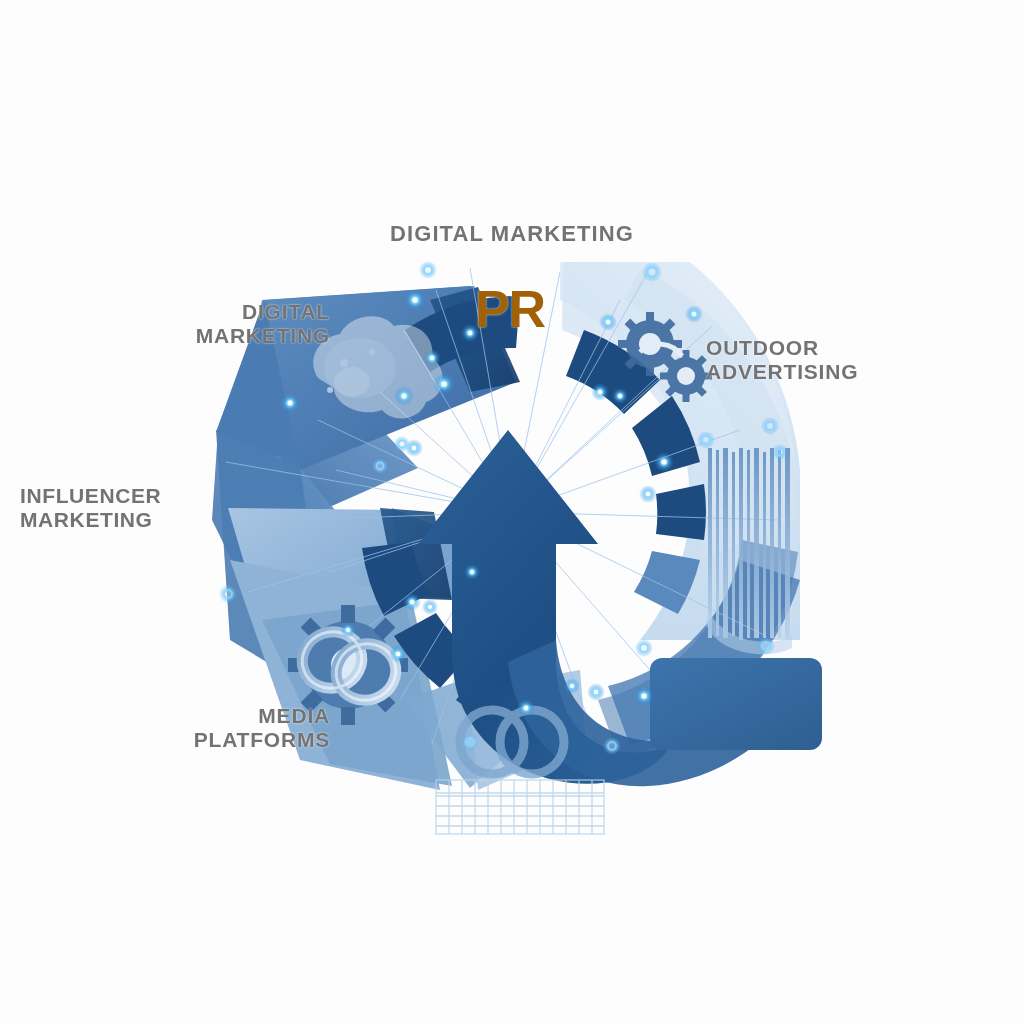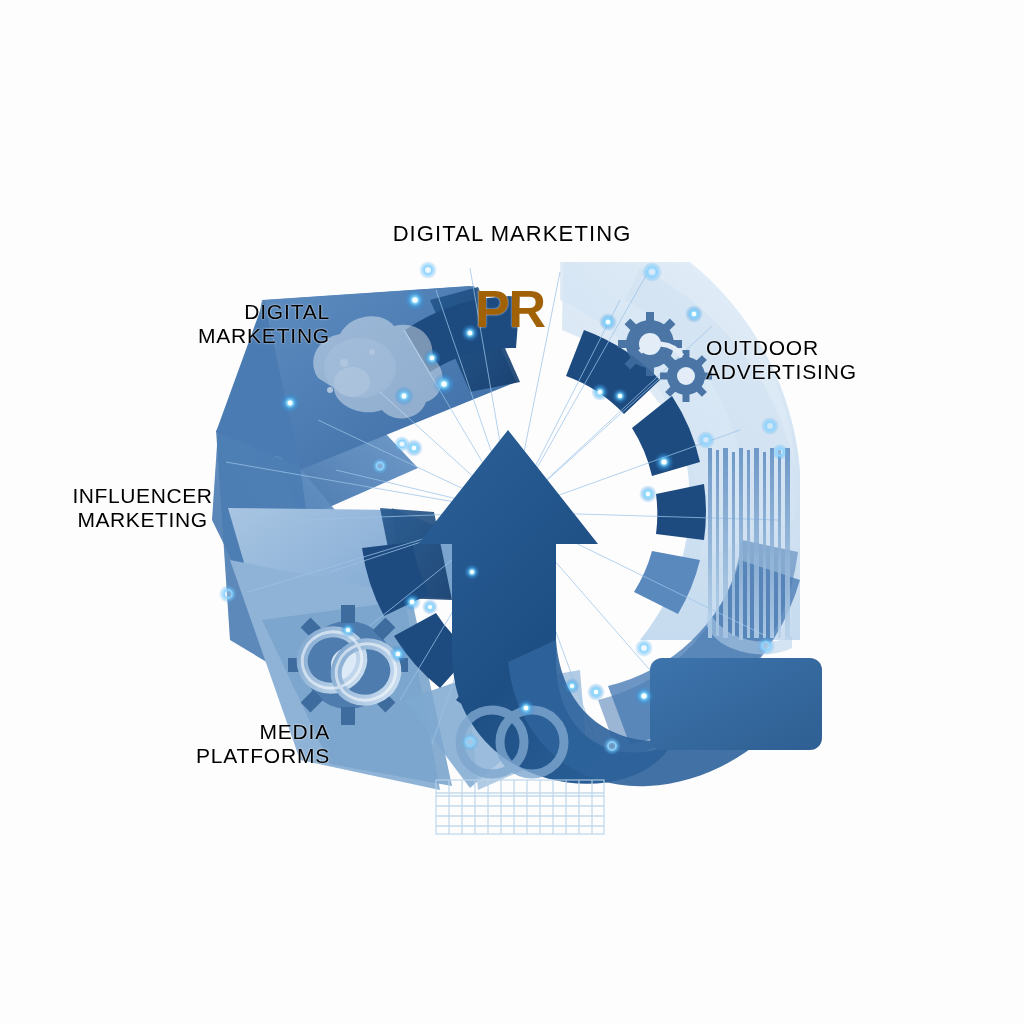--- a/index.html
+++ b/index.html
@@ -20,23 +20,23 @@
   }
   #stage svg.layer {
     position: absolute;
     left: 0;
     top: 0;
     width: 1024px;
     height: 1024px;
   }
   .label {
     position: absolute;
-    color: #000000;
+    color: #737373;
     font-family: "Liberation Sans", sans-serif;
-    font-weight: normal;
+    font-weight: bold;
     letter-spacing: 0.5px;
     line-height: 1.12;
     white-space: pre-line;
     text-shadow: 0 0 2px rgba(255,255,255,0.9);
   }
   .label.two-line { }
 
   #label-top {
     left: 0; top: 222px; width: 1024px;
     text-align: center;
@@ -51,26 +51,26 @@
   }
   #label-outdoor {
     left: 706px; top: 292px; width: 250px;
     text-align: left;
     font-size: 21px;
     letter-spacing: 0.8px;
     margin-top: 44px;
   }
   #label-influencer {
     left: 20px; top: 484px; width: 245px;
-    text-align: center;
+    text-align: left;
     font-size: 21px;
     letter-spacing: 0.6px;
   }
   #label-media {
-    left: 110px; top: 720px; width: 220px;
+    left: 110px; top: 704px; width: 220px;
     text-align: right;
     font-size: 21px;
     letter-spacing: 0.8px;
   }
   #label-pr {
     left: 430px; top: 280px; width: 160px;
     text-align: center;
     font-size: 52px;
     font-weight: bold;
     letter-spacing: -1px;

